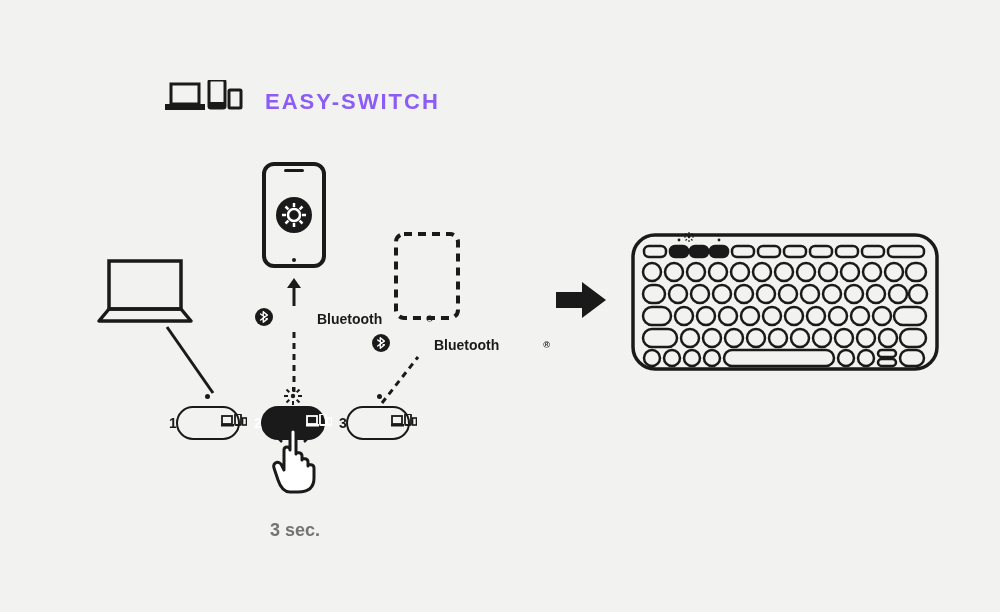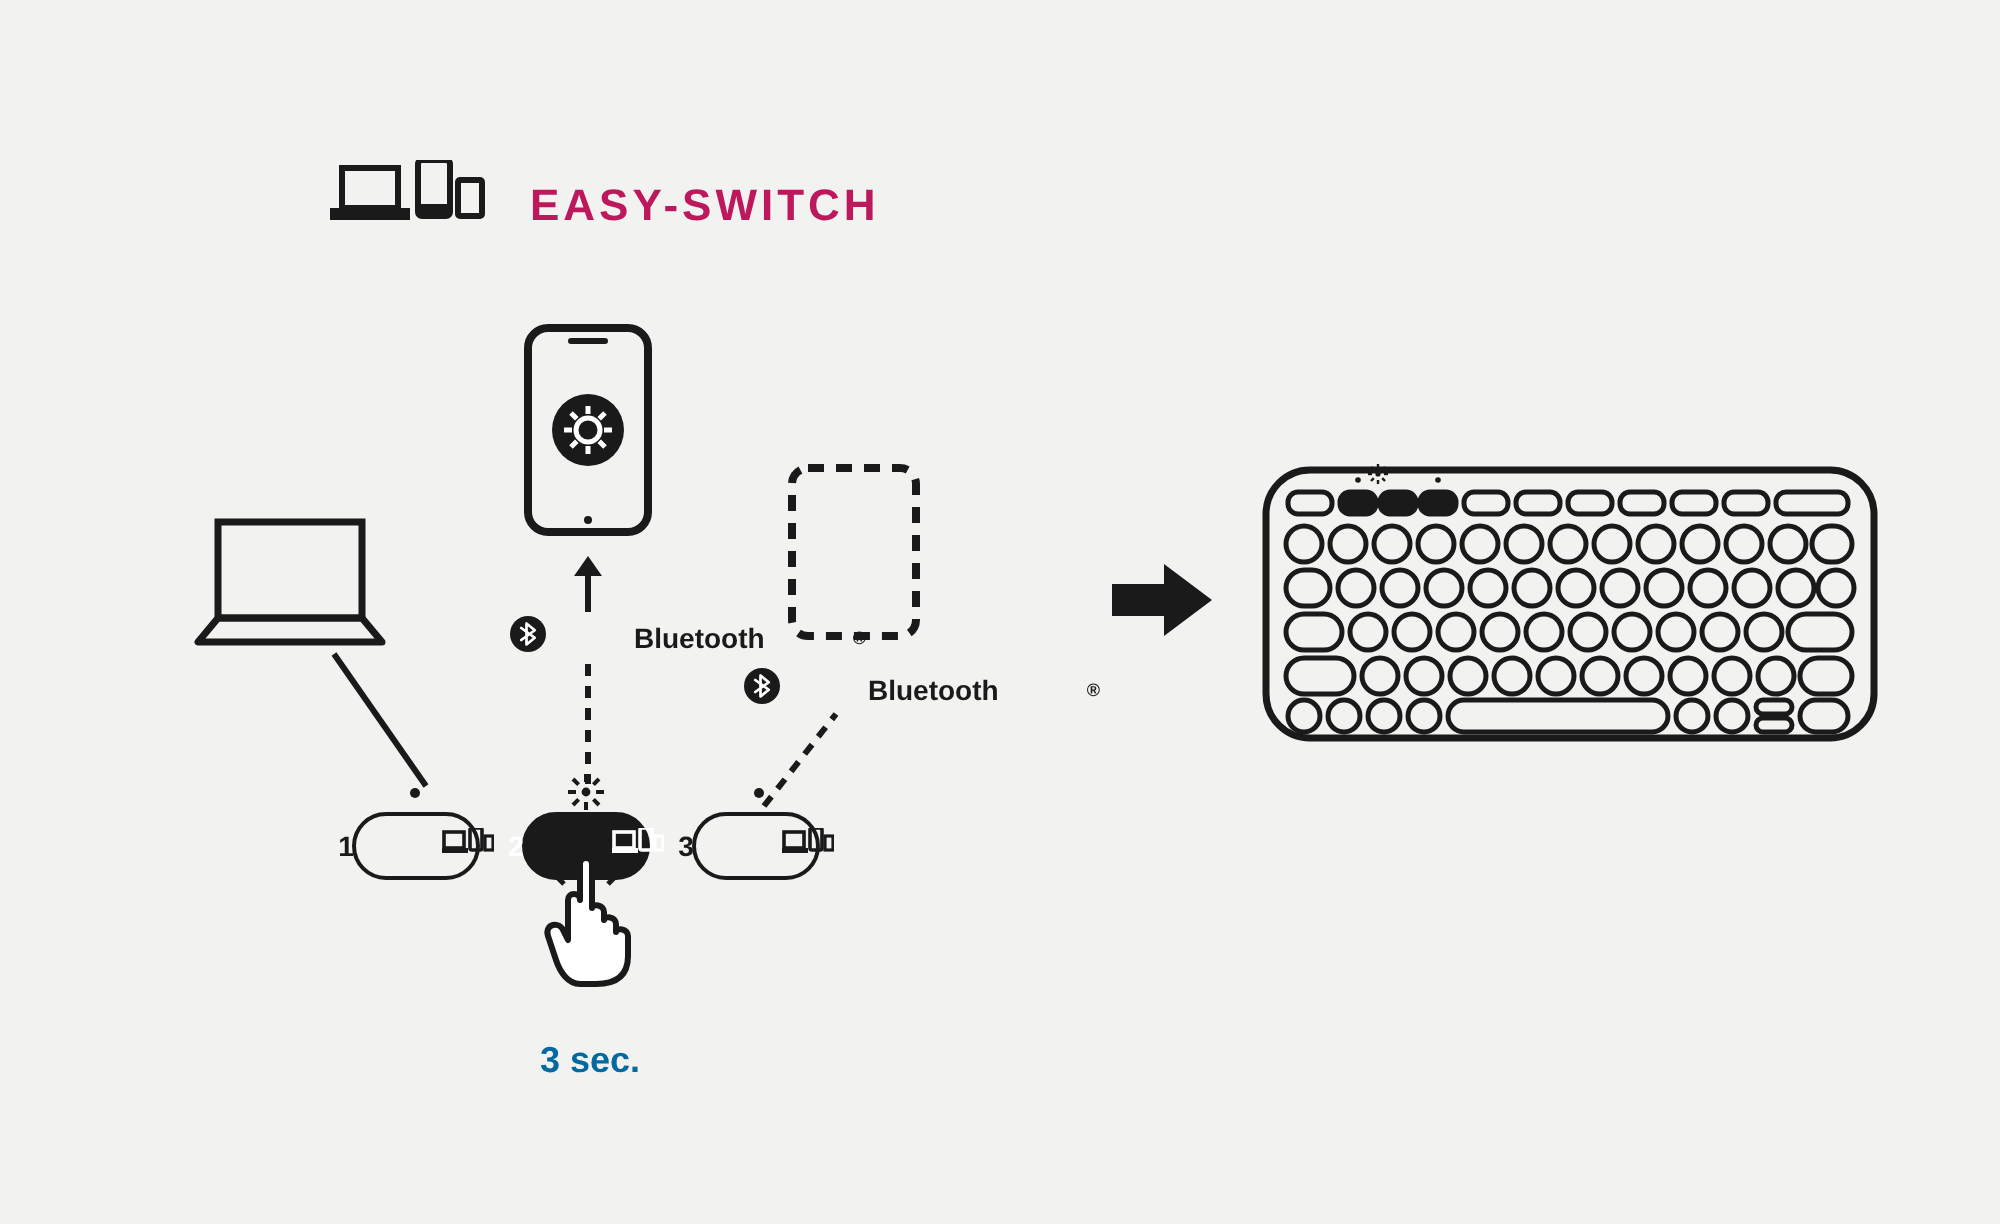--- a/index.html
+++ b/index.html
@@ -21,21 +21,21 @@
     top: 80px;
     left: 165px;
     display: flex;
     align-items: center;
     gap: 20px;
   }
   .title-text {
     font-size: 22px;
     font-weight: 700;
     letter-spacing: 2px;
-    color: #be185d;
+    color: #8b5cf6;
   }
   .bt-label {
     font-size: 14px;
     font-weight: 700;
     color: #1a1a1a;
     display: inline-flex;
     align-items: center;
     gap: 4px;
   }
   .bt-r {
@@ -64,21 +64,21 @@
     border: 2.5px solid #1a1a1a;
   }
   .dot {
     width: 5px; height: 5px; border-radius: 50%; background: #1a1a1a;
     position: absolute;
   }
   .duration {
     position: absolute;
     font-size: 18px;
     font-weight: 700;
-    color: #0369a1;
+    color: #737373;
   }
   .abs { position: absolute; gap: 44px; }
 </style>
 </head>
 <body>
 
 <div class="canvas">
 
   <div class="title-row">
     <span class="abs" style="position:static">

